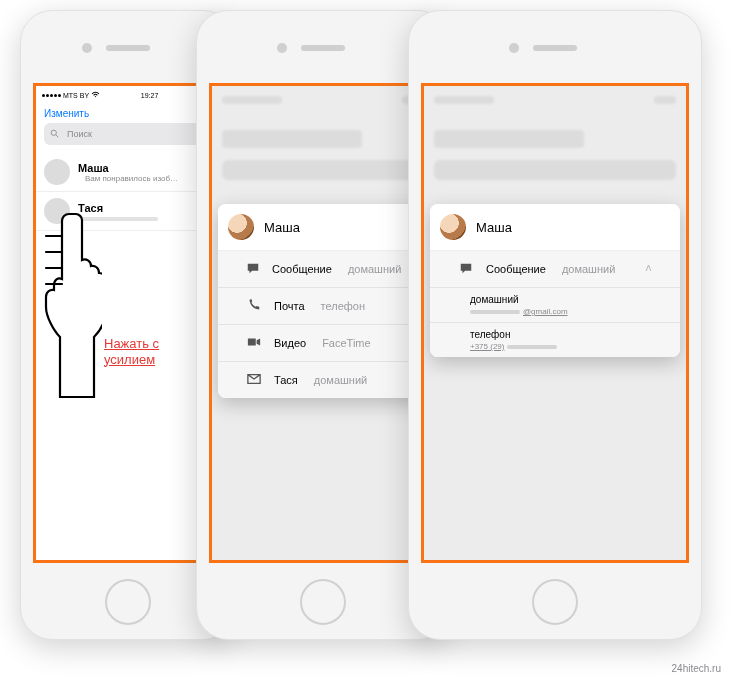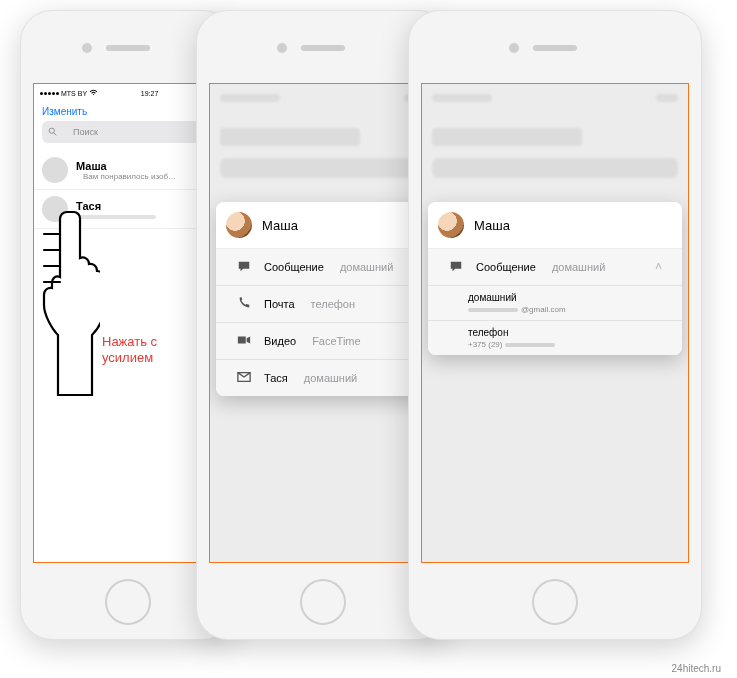--- a/index.html
+++ b/index.html
@@ -55,21 +55,21 @@
     border: 2px solid #d0d0d0;
     background: #f4f4f4;
   }
   .phone .screen {
     position: absolute;
     top: 72px;
     left: 12px;
     right: 12px;
     bottom: 76px;
     background: #ffffff;
-    border: 1px solid #f97316;
+    border: 3px solid #f97316;
     overflow: hidden;
   }
 
   
   .status-bar {
     height: 18px;
     display: flex;
     justify-content: space-between;
     align-items: center;
     padding: 0 6px;
@@ -87,21 +87,21 @@
   .big-title { font-size: 21px; font-weight: 700; padding: 4px 8px 8px; letter-spacing:-0.3px;}
   .search {
     margin: 0 8px 8px;
     background:#e8e8ea;
     border-radius:6px;
     height:22px;
     display:flex; align-items:center;
     padding:0 6px;
     font-size:9px;
     color:#8a8a8f;
-    gap:16px;
+    gap:8px;
   }
   .row {
     display:flex; align-items:center;
     padding:6px 8px;
     border-bottom:1px solid #eee;
     gap:8px;
   }
   .row .avatar {
     width:26px; height:26px; border-radius:50%;
     background:#dcdcdc;
@@ -112,20 +112,21 @@
   .row .sub  { font-size:8px; color:#8a8a8f; white-space:nowrap; overflow:hidden; text-overflow:ellipsis;margin-left:7px;}
   .row .sub-redacted {
     height: 4px; background:#e2e2e2; border-radius:2px; width:80px; margin-top:3px;
   }
   .hint-text {
     position:absolute;
     left: 68px; top: 250px;
     color:#e53935;
     font-size: 13px;
     line-height:1.2;
+    text-decoration:underline;
   }
   .hand {
     position:absolute;
     left: 6px; top: 120px;
     width: 60px; height: 200px;
     pointer-events:none;
   }
 
   
   .blurbg {
@@ -154,42 +155,42 @@
     font-size:13px; font-weight:500;
   }
   .card-hdr .avatar2 {
     width:26px; height:26px; border-radius:50%;
     background: radial-gradient(circle at 35% 35%, #f6d6b8 0 40%, #b77a4a 41% 70%, #7a4a24 71% 100%);
     flex-shrink:0;
   }
   .action-list { background:#f2f2f2; }
   .action-item {
     display:flex; align-items:center;
-    padding:10px 20px;
+    padding:10px 28px;
     border-bottom:1px solid #e3e3e3;
     font-size:11px;
     color:#000;
     gap:12px;
     background:#f6f6f6;
   }
   .action-item .icon { width:16px; text-align:center; color:#555; }
   .action-item .lbl { color:#000; }
   .action-item .sec { color:#9a9a9f; margin-left:4px; }
   .chev { margin-left:auto; color:#b8b8bd; font-size:12px; }
 
   
   .subrow {
     padding:6px 12px 6px 40px;
     border-bottom:1px solid #e3e3e3;
     background:#f6f6f6;
   }
   .subrow .l1 { font-size:10px; color:#000; }
   .subrow .l2 {
     font-size:8px; color:#8a8a8f; margin-top:2px;
-    display:flex; align-items:center; gap:3px;
+    display:flex; align-items:center; gap:3px;text-decoration:underline;
   }
   .redact { display:inline-block; height:4px; border-radius:2px; background:#d4d4d4; }
 
   .watermark-center {
     position:absolute;
     top: 260px; left:50%;
     transform:translate(-50%,0);
     font-size:28px; letter-spacing:4px;
     color:rgba(170,170,170,0.22);
     font-weight:400;

